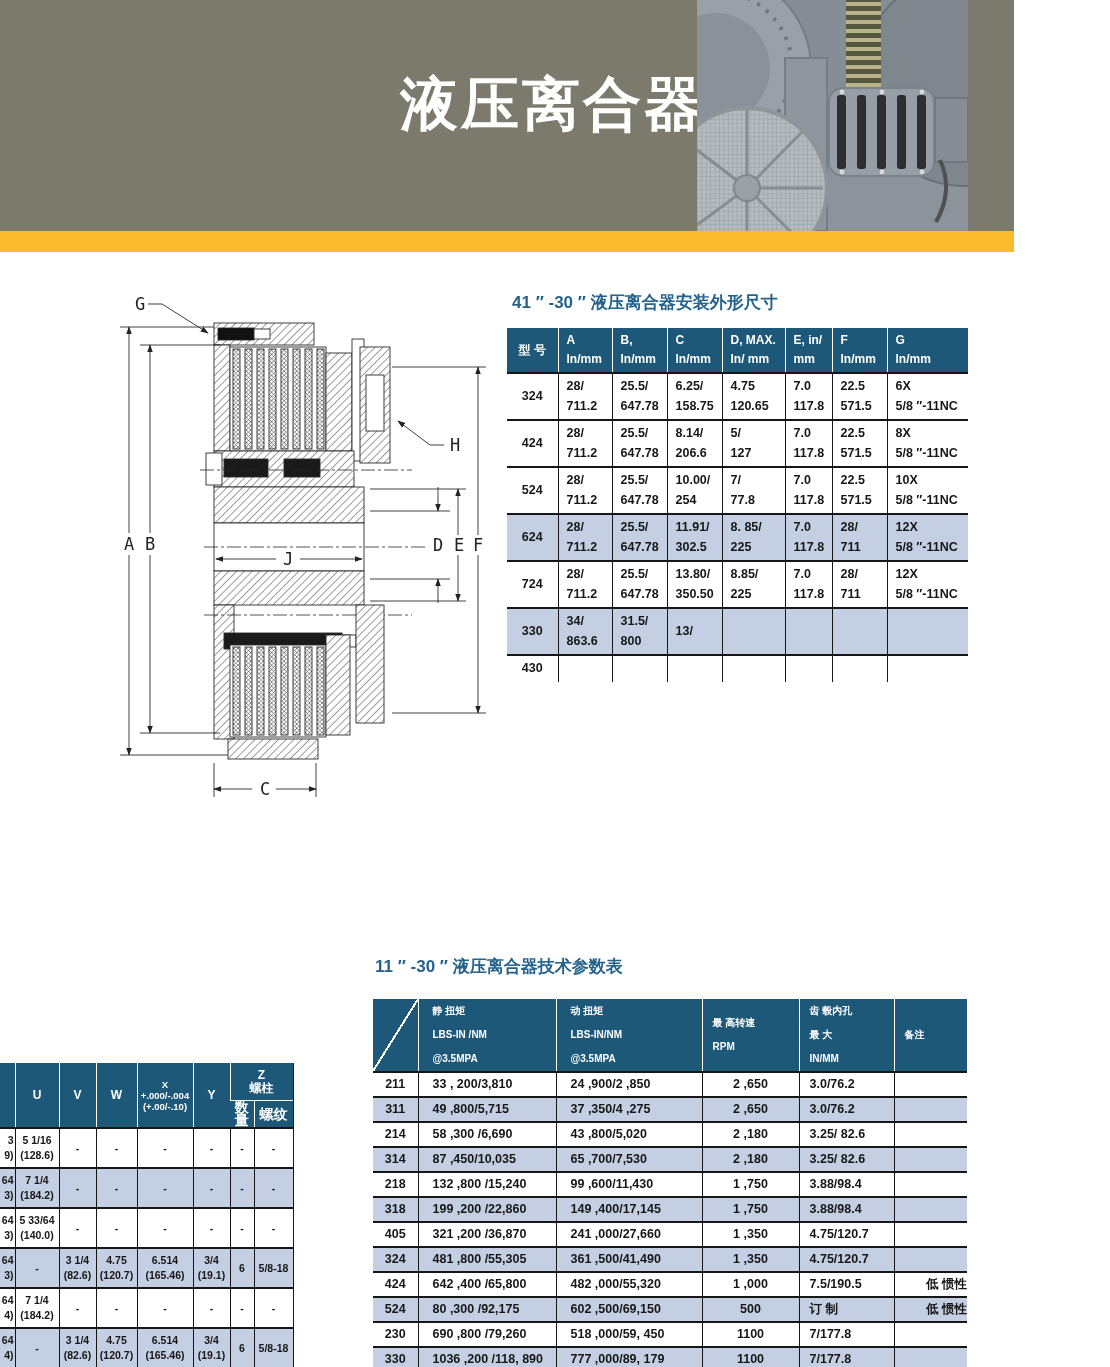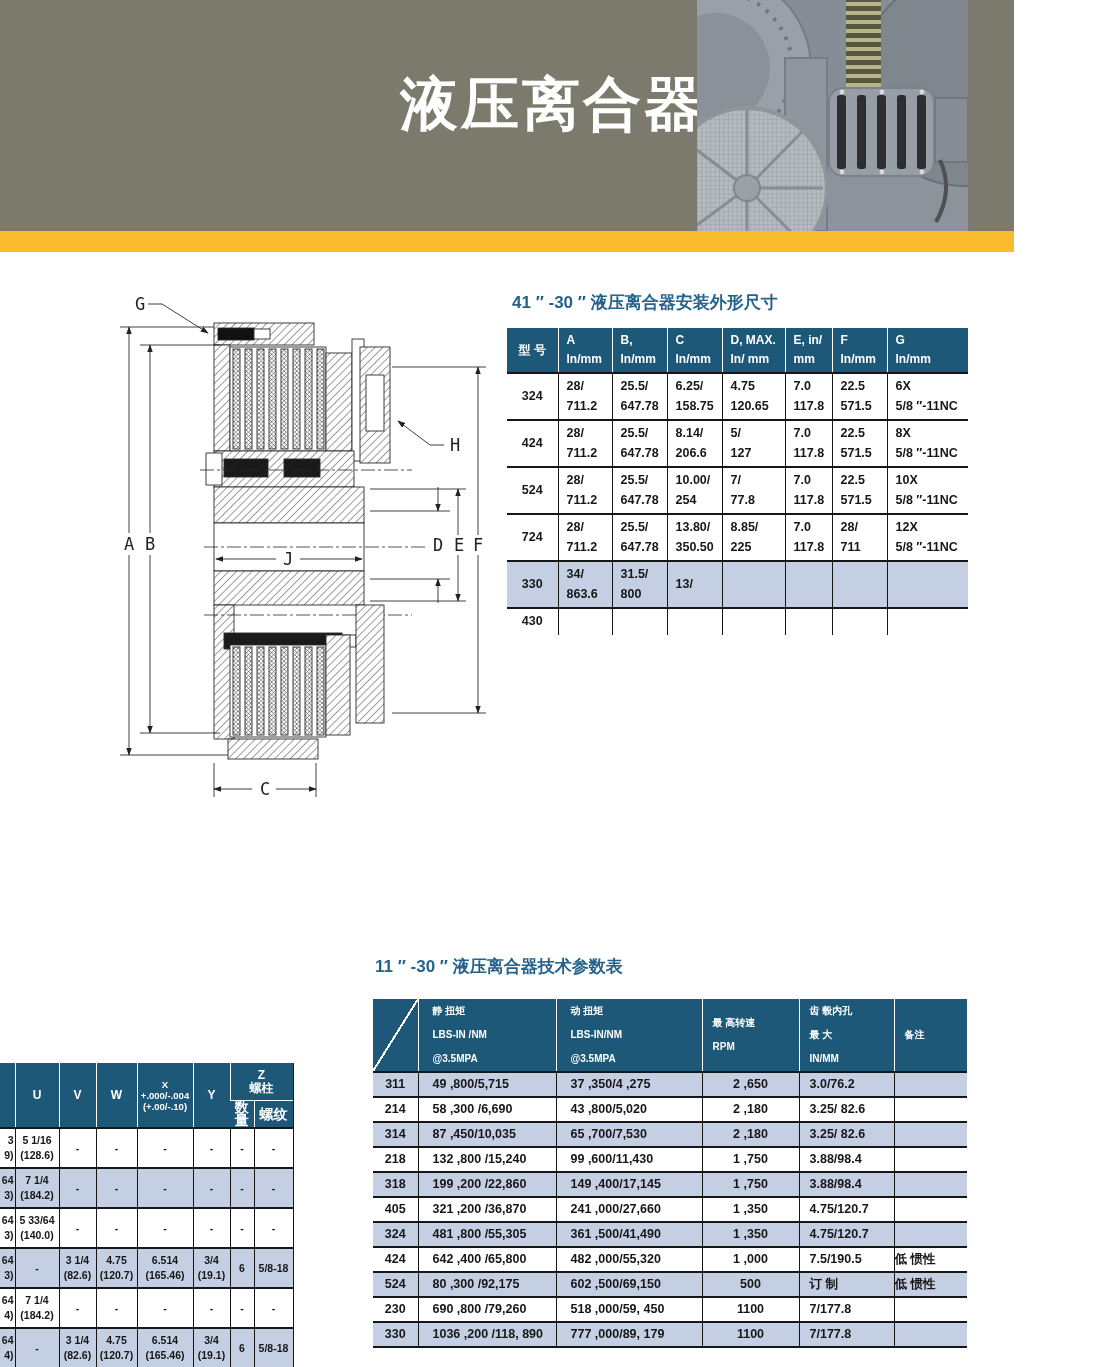--- a/index.html
+++ b/index.html
@@ -41,21 +41,21 @@
 
   
   .t2{position:absolute;left:373px;top:999px;width:594px;}
   .t2 thead th{font-size:10px;line-height:24px;padding:0 0 0 14px;}
   .t2 thead th.hc{padding-left:10px;}
   .t2 td{font-size:12.5px;height:23px;line-height:23px;padding:0;}
   .t2 .c-model{text-align:center;}
   .t2 .c-torque{text-align:left;padding-left:14px;}
   .t2 .c-rpm{text-align:center;}
   .t2 .c-bore{text-align:left;padding-left:10px;}
-  .t2 .c-note{text-align:left;}
+  .t2 .c-note{text-align:right;}
   .t2 tbody{border-bottom:2.2px solid #161616;}
   .diag{background-color:#1e5878;
         background-image:linear-gradient(to bottom right,rgba(0,0,0,0) 48.8%,#ffffff 48.8%,#ffffff 51.4%,rgba(0,0,0,0) 51.4%);}
 
   
   .t3{position:absolute;left:0;top:1063px;width:293px;}
   .t3 thead th{font-size:12px;line-height:13px;text-align:center;padding:0;}
   .t3 thead tr.h1 th{height:37px;}
   .t3 thead tr.h2 th{height:26px;font-size:14px;border-top:1.4px solid rgba(255,255,255,.55);}
   .t3 thead th.hx{font-size:9.5px;line-height:11px;}
@@ -325,20 +325,37 @@
 254</td>
           <td class="c-num">7/
 77.8</td>
           <td class="c-num">7.0
 117.8</td>
           <td class="c-num">22.5
 571.5</td>
           <td class="c-num">10X
 5/8 ″-11NC</td>
         </tr>
+        <tr class="shaded">
+          <td class="c-model">624</td>
+          <td class="c-num">28/
+711.2</td>
+          <td class="c-num">25.5/
+647.78</td>
+          <td class="c-num">11.91/
+302.5</td>
+          <td class="c-num">8. 85/
+225</td>
+          <td class="c-num">7.0
+117.8</td>
+          <td class="c-num">28/
+711</td>
+          <td class="c-num">12X
+5/8 ″-11NC</td>
+        </tr>
         <tr>
           <td class="c-model">724</td>
           <td class="c-num">28/
 711.2</td>
           <td class="c-num">25.5/
 647.78</td>
           <td class="c-num">13.80/
 350.50</td>
           <td class="c-num">8.85/
 225</td>
@@ -395,20 +412,28 @@
 @3.5MPA</th>
         <th class="hc">最 高转速
 RPM</th>
         <th class="hc">齿 毂内孔
 最 大
 IN/MM</th>
         <th class="hc">备注</th>
       </tr>
     </thead>
     <tbody>
+        <tr>
+          <td class="c-model">211</td>
+          <td class="c-torque">33 , 200/3,810</td>
+          <td class="c-torque">24 ,900/2 ,850</td>
+          <td class="c-rpm">2 ,650</td>
+          <td class="c-bore">3.0/76.2</td>
+          <td class="c-note"></td>
+        </tr>
         <tr class="shaded">
           <td class="c-model">311</td>
           <td class="c-torque">49 ,800/5,715</td>
           <td class="c-torque">37 ,350/4 ,275</td>
           <td class="c-rpm">2 ,650</td>
           <td class="c-bore">3.0/76.2</td>
           <td class="c-note"></td>
         </tr>
         <tr>
           <td class="c-model">214</td>

